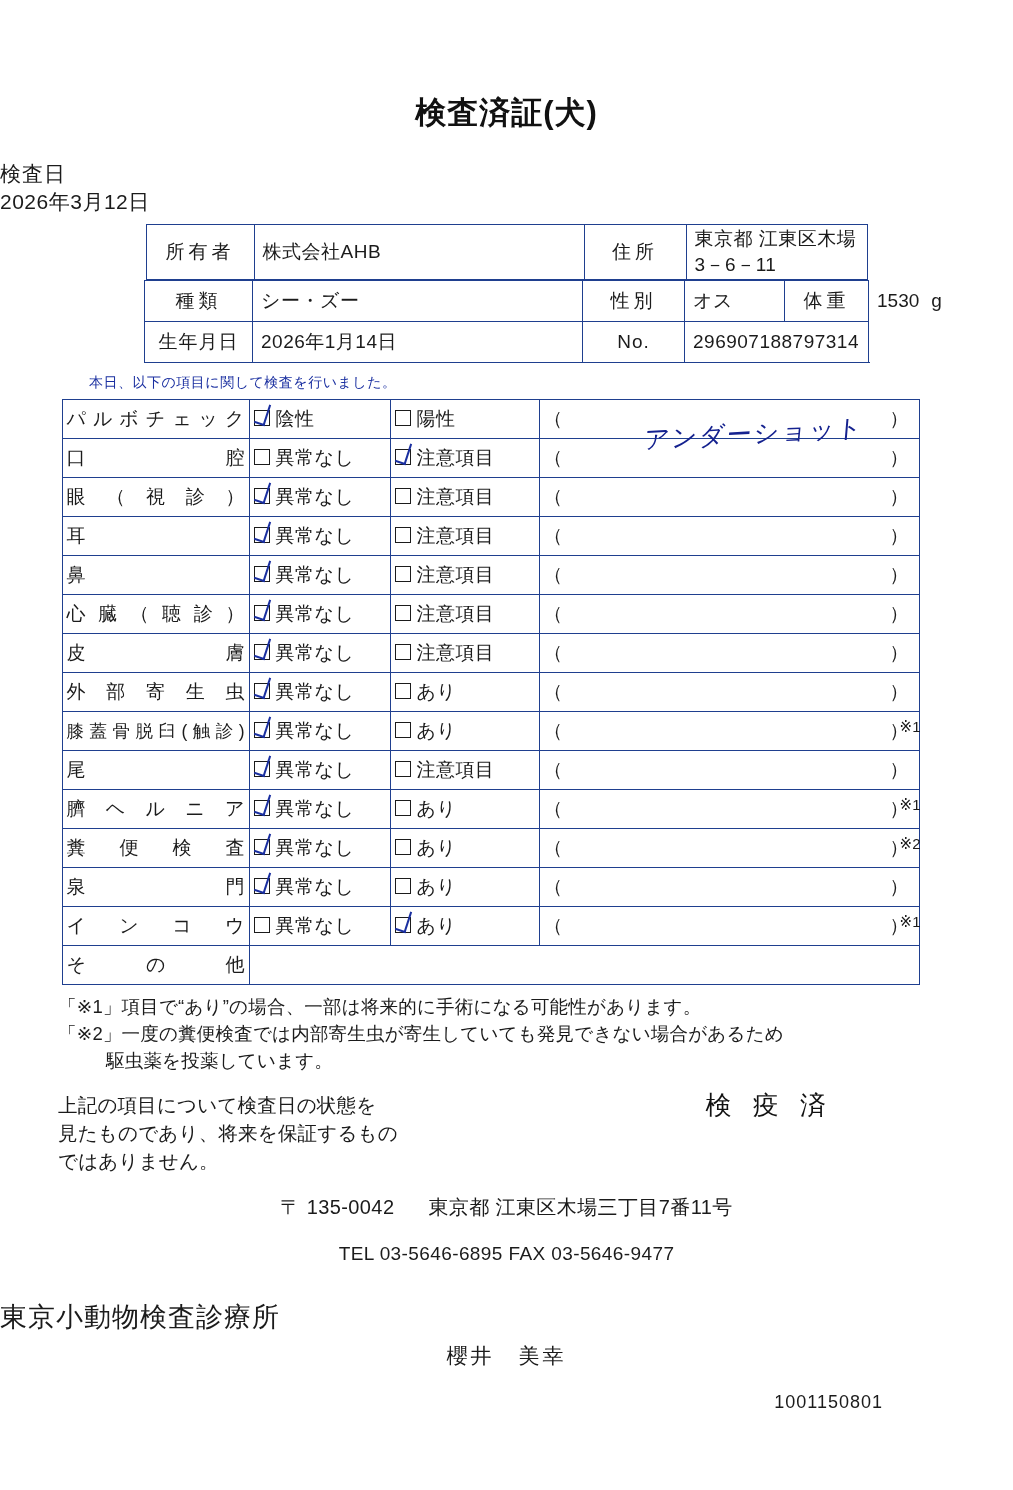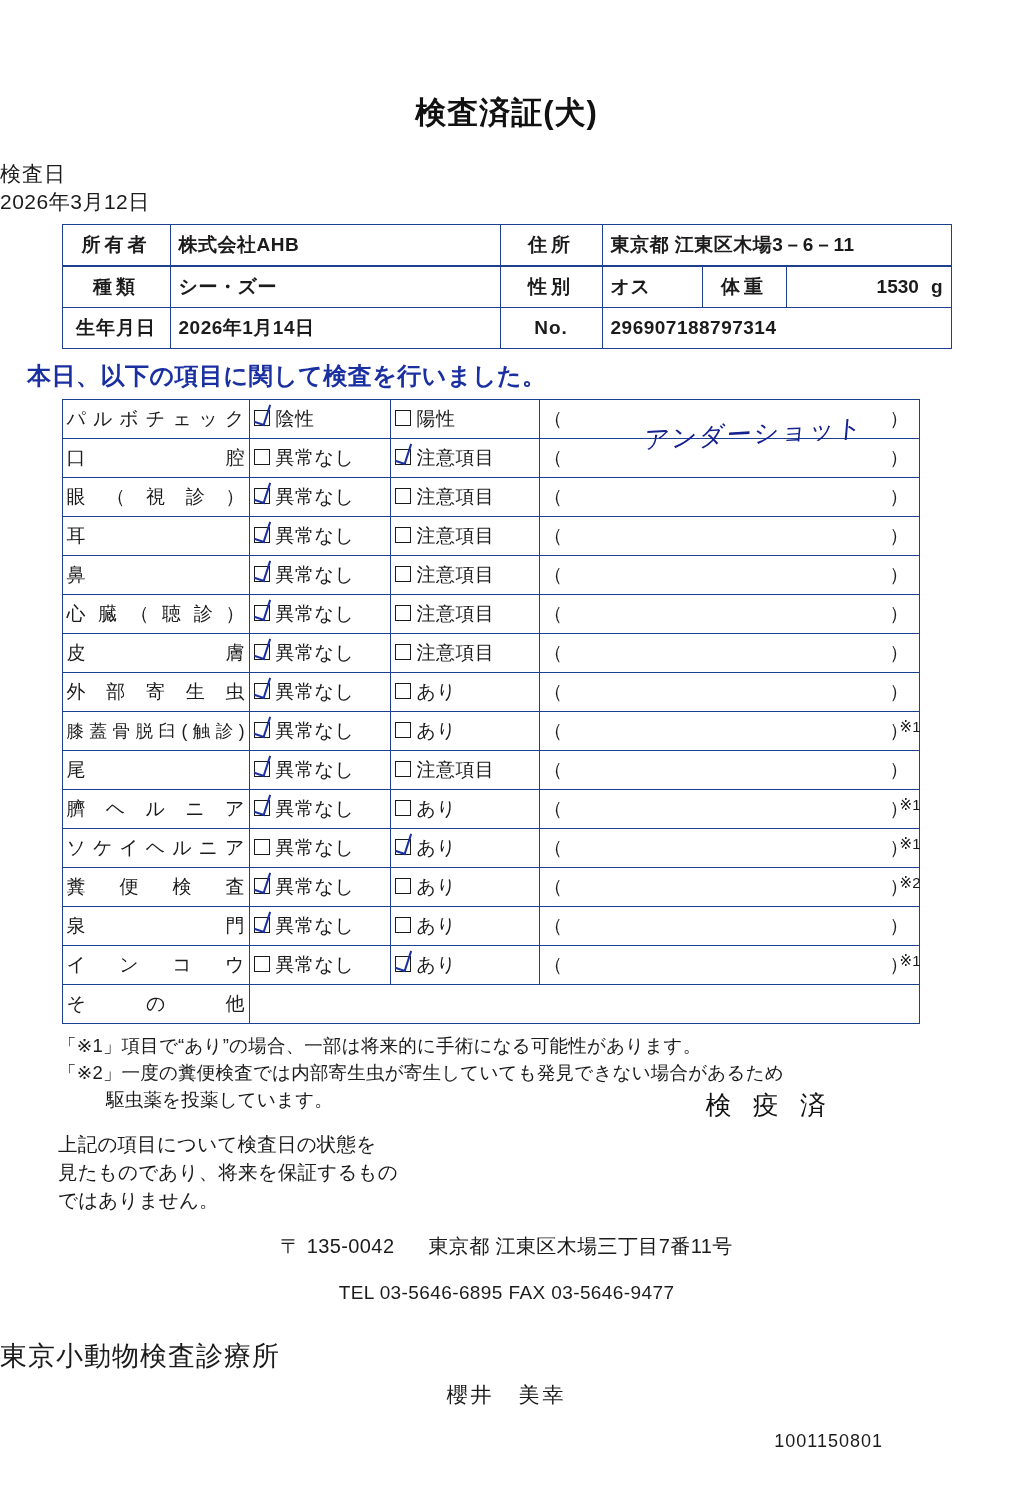--- a/index.html
+++ b/index.html
@@ -46,24 +46,23 @@
   }
   .examdate-value {
     font-size: 21px;
     letter-spacing: 0.5px;
   }
 
   
   .hdr-table {
     border-collapse: collapse;
     margin: 0 auto;
-    width: 890px;
+    width: 722px;
     table-layout: fixed;
     font-size: 19px;
-    font-weight: bold;
   }
   .hdr-table td {
     border: 1.4px solid #1f3f8f;
     height: 38px;
     padding: 1px 8px;
     vertical-align: middle;
   }
   .lbl {
     text-align: center;
     letter-spacing: 4px;
@@ -75,23 +74,23 @@
     letter-spacing: 0.5px;
   }
   .unit-cell {
     text-align: right;
     letter-spacing: 0;
   }
   .unit-cell .num { margin-right: 12px; }
 
   
   .lead {
-    margin: 11px 0 7px 27px;
-    font-size: 24px;
-    font-weight: 700;
+    margin: 11px 0 7px 89px;
+    font-size: 14px;
+    font-weight: 400;
     color: #1a2fa0;
     letter-spacing: 0.5px;
   }
 
   
   .check-wrap {
     margin: 0 auto;
     width: 890px;
     position: relative;
   }
@@ -350,26 +349,20 @@
             <td class="opt2"><span class="box"></span><span class="opt-text">注意項目</span></td>
             <td class="note"><span class="paren-l">（</span><span></span><span class="paren-r">）</span></td>
           </tr>
           <tr class="thickline">
             <td class="item">臍ヘルニア</td>
             <td class="opt1"><span class="box checked"></span><span class="opt-text">異常なし</span></td>
             <td class="opt2"><span class="box"></span><span class="opt-text">あり</span></td>
             <td class="note"><span class="paren-l">（</span><span></span><span class="paren-r">）</span><span class="marker">※1</span></td>
           </tr>
           <tr>
-            <td class="item">ソケイヘルニア</td>
-            <td class="opt1"><span class="box"></span><span class="opt-text">異常なし</span></td>
-            <td class="opt2"><span class="box checked"></span><span class="opt-text">あり</span></td>
-            <td class="note"><span class="paren-l">（</span><span></span><span class="paren-r">）</span><span class="marker">※1</span></td>
-          </tr>
-          <tr>
             <td class="item">糞便検査</td>
             <td class="opt1"><span class="box checked"></span><span class="opt-text">異常なし</span></td>
             <td class="opt2"><span class="box"></span><span class="opt-text">あり</span></td>
             <td class="note"><span class="paren-l">（</span><span></span><span class="paren-r">）</span><span class="marker">※2</span></td>
           </tr>
           <tr>
             <td class="item">泉門</td>
             <td class="opt1"><span class="box checked"></span><span class="opt-text">異常なし</span></td>
             <td class="opt2"><span class="box"></span><span class="opt-text">あり</span></td>
             <td class="note"><span class="paren-l">（</span><span></span><span class="paren-r">）</span></td>

